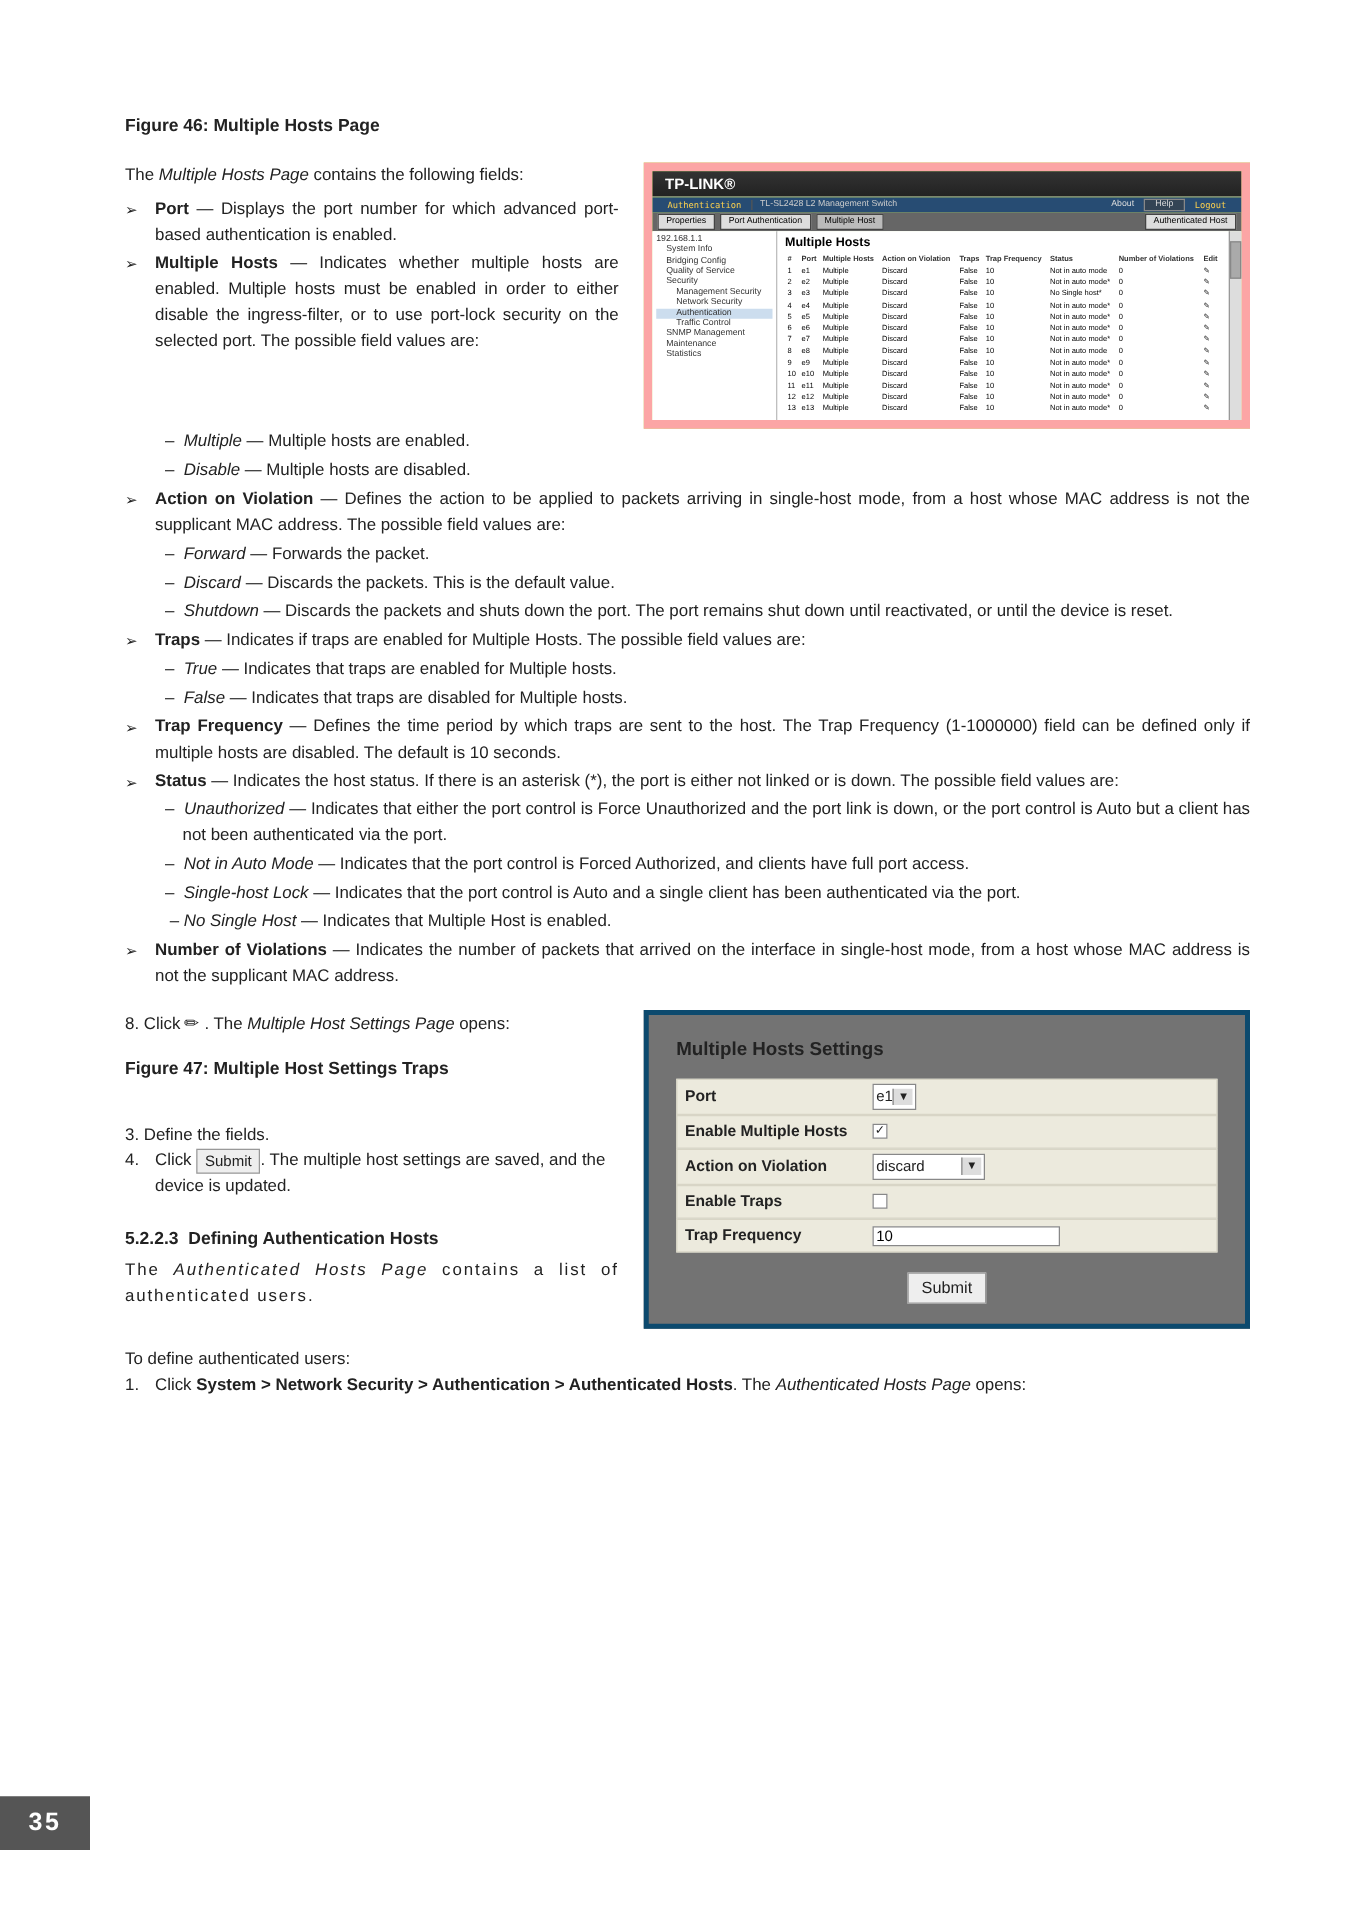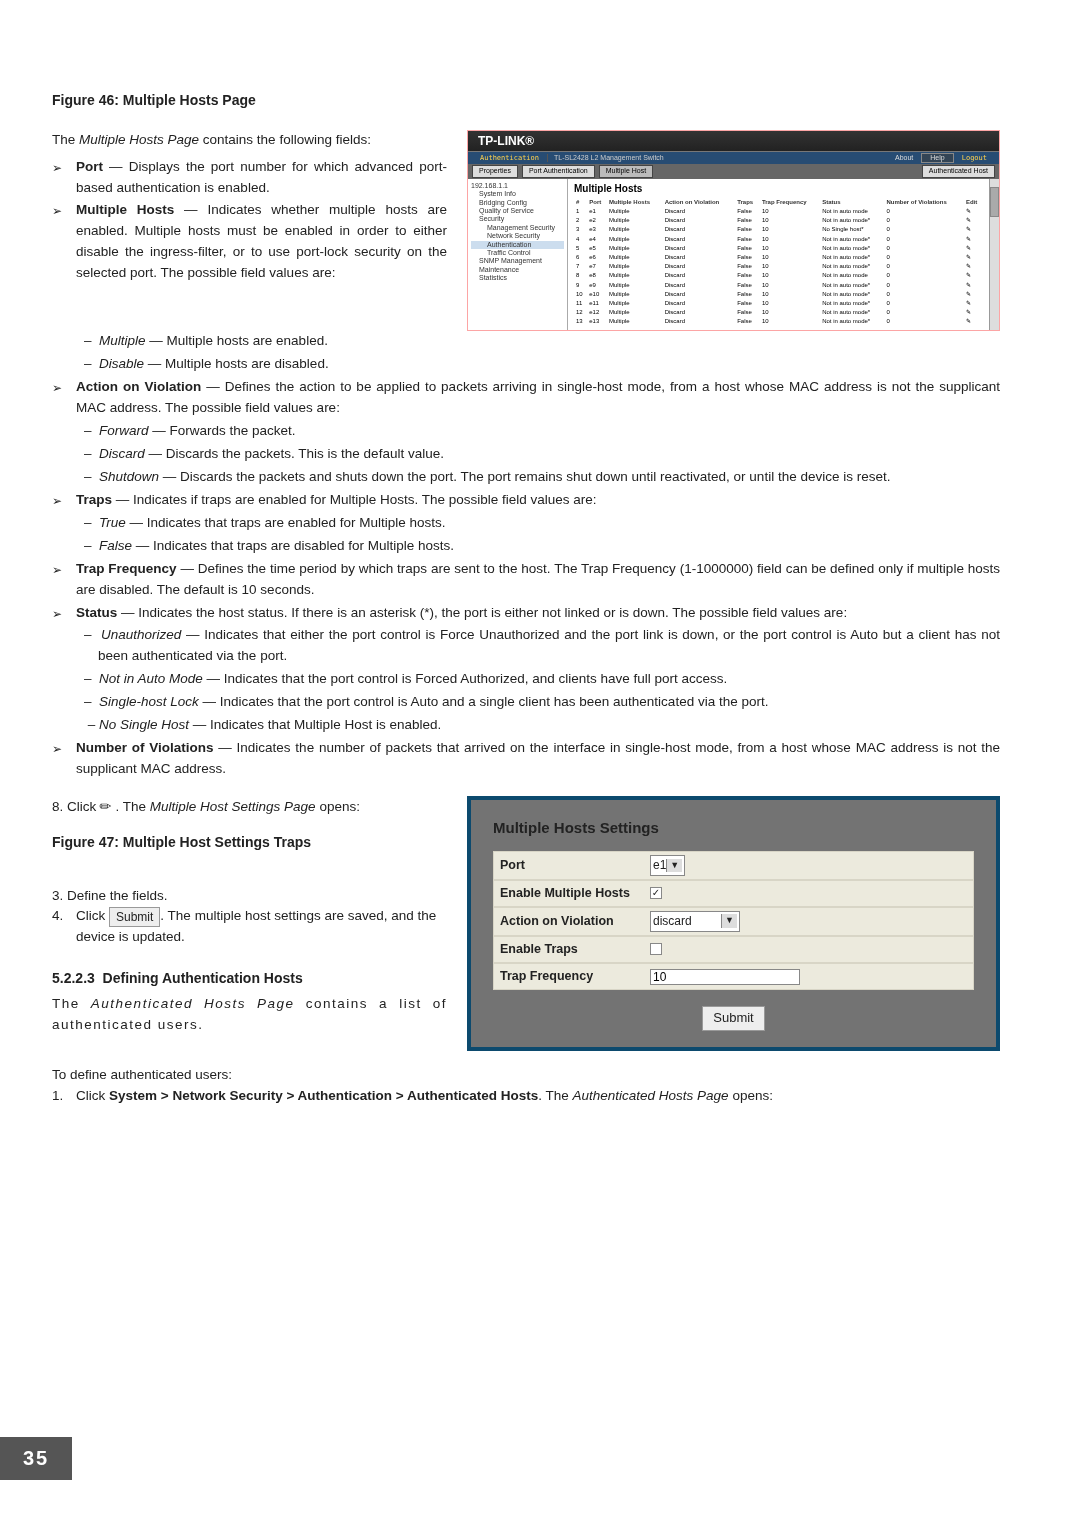--- a/index.html
+++ b/index.html
@@ -6,21 +6,21 @@
     body {
       font-family: Arial, sans-serif;
       background: #fff;
       width: 1080px;
       color: #222;
       font-size: 13.5px;
       line-height: 1.55;
       position: relative;
     }
     .page {
-      padding: 90px 80px 60px 52px;
+      padding: 90px 80px 60px 100px;
       position: relative;
       min-height: 1480px;
     }
     .fig-title {
       font-weight: bold;
       font-size: 14px;
       margin-bottom: 18px;
     }
     .two-col {
       display: flex;
@@ -50,21 +50,21 @@
       padding-left: 46px;
       text-indent: -14px;
       margin-bottom: 2px;
     }
     b { font-weight: bold; }
     i { font-style: italic; }
 
     
     .shot {
       flex: 1;
-      border: 1px solid #fca5a5;
+      border: 7px solid #fca5a5;
       background: #bef264;
       font-size: 7.5px;
       line-height: 1.2;
       color: #000;
     }
     .brand-bar {
       background: linear-gradient(#333, #222);
       color: #fff;
       font-weight: bold;
       font-size: 12px;

